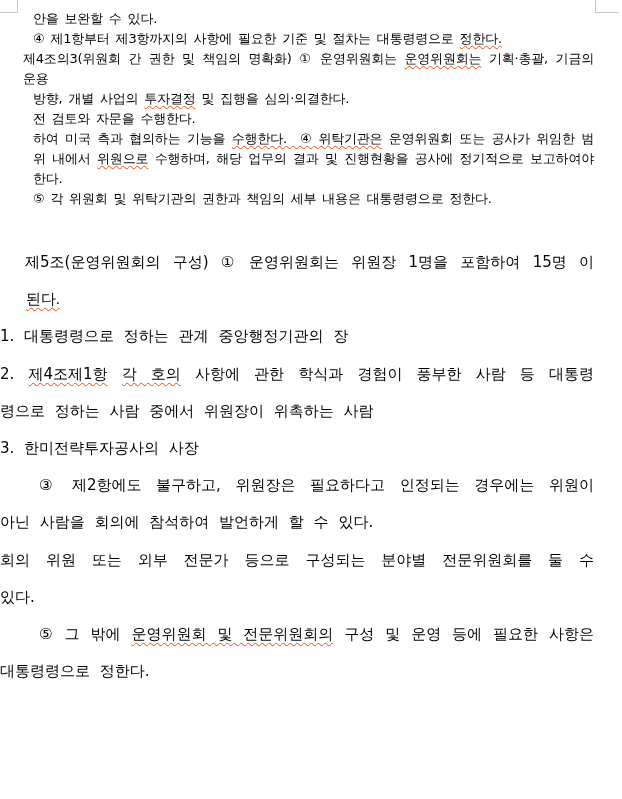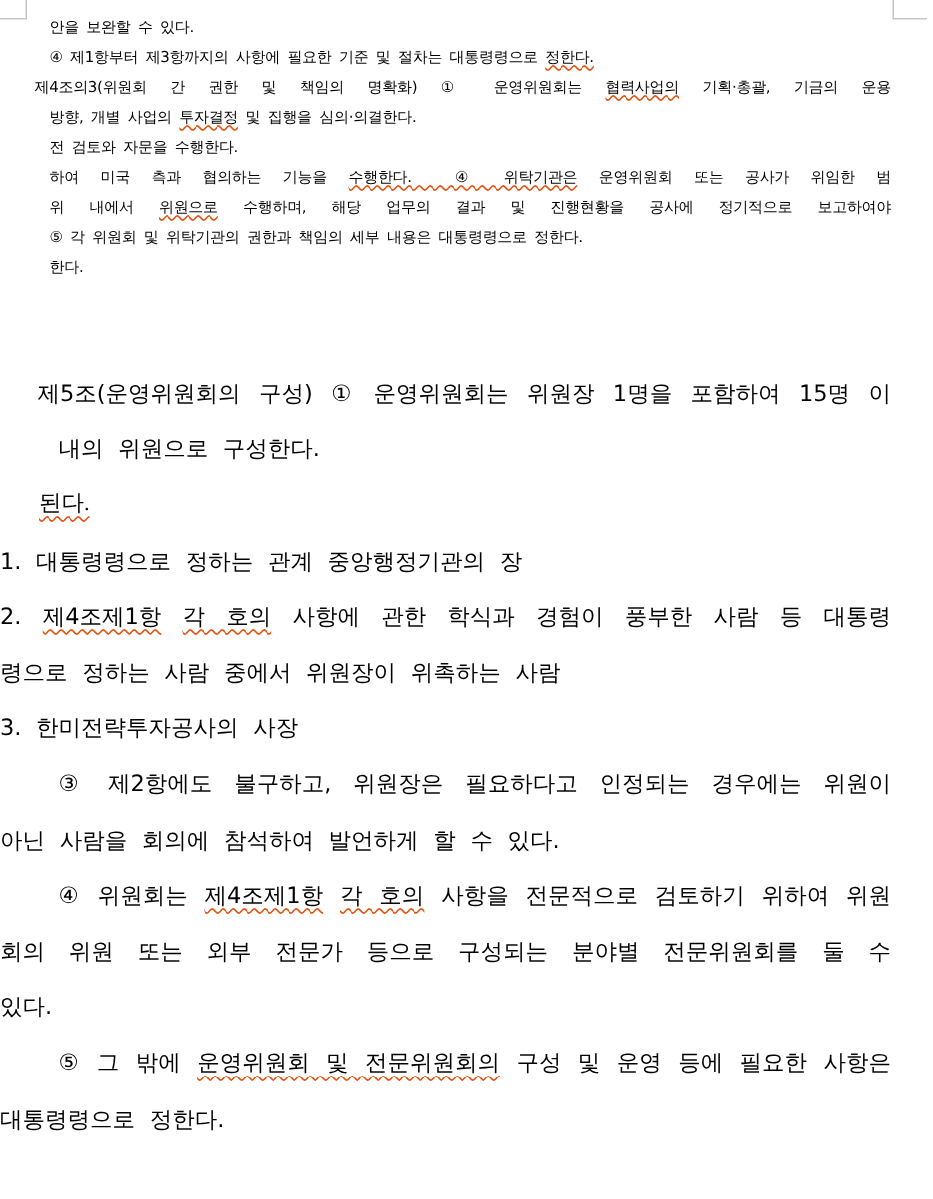--- a/index.html
+++ b/index.html
@@ -14,21 +14,21 @@
   
   .bmark{position:absolute;background:#c6c6c6;}
   #bm-tl-v{left:17px;top:0;width:1px;height:12px;}
   #bm-tl-h{left:0;top:12px;width:18px;height:1px;}
   #bm-tr-v{left:595px;top:0;width:1px;height:12px;}
   #bm-tr-h{left:595px;top:12px;width:23px;height:1px;}
 
   .doc{position:absolute;left:0;right:0;}
 
   
-  .sec-a{top:9px;font-size:10px;line-height:20px;letter-spacing:-0.2px;word-spacing:2px;}
+  .sec-a{top:9px;font-size:13px;line-height:20px;letter-spacing:-0.2px;word-spacing:2px;}
   .sec-a .ln{padding-right:28px;}
   .sec-a .ind-h{padding-left:23px;}
   .sec-a .ind-c{padding-left:33px;}
   .sec-a .sp{text-underline-offset:2px;}
 
   
   .sec-b{top:244px;font-size:15px;line-height:37.2px;word-spacing:5px;}
   .sec-b .ln{padding-right:28px;}
   .sec-b .ind-h{padding-left:25px;}
   .sec-b .ind-p{padding-left:39px;}
@@ -53,36 +53,34 @@
 <body>
 
 <div class="bmark" id="bm-tl-v"></div>
 <div class="bmark" id="bm-tl-h"></div>
 <div class="bmark" id="bm-tr-v"></div>
 <div class="bmark" id="bm-tr-h"></div>
 
 <div class="doc sec-a">
     <div class="ln ind-c"><span>안을 보완할 수 있다.</span></div>
     <div class="ln ind-c"><span>④ 제1항부터 제3항까지의 사항에 필요한 기준 및 절차는 대통령령으로 </span><span class="sp">정한다.</span></div>
-    <div class="ln ind-h just"><span>제4조의3(위원회 간 권한 및 책임의 명확화) ① 운영위원회는 </span><span class="sp">협력사업의</span><span> 기획·총괄, 기금의 운용</span></div>
+    <div class="ln ind-h just"><span>제4조의3(위원회 간 권한 및 책임의 명확화) ① 운영위원회는 </span><span class="sp">운영위원회는</span><span> 기획·총괄, 기금의 운용</span></div>
     <div class="ln ind-c"><span>방향, 개별 사업의 </span><span class="sp">투자결정</span><span> 및 집행을 심의·의결한다.</span></div>
     <div class="ln ind-c"><span>전 검토와 자문을 수행한다.</span></div>
     <div class="ln ind-c just"><span>하여 미국 측과 협의하는 기능을 </span><span class="sp">수행한다.&nbsp; ④ 위탁기관은</span><span> 운영위원회 또는 공사가 위임한 범</span></div>
     <div class="ln ind-c just"><span>위 내에서 </span><span class="sp">위원으로</span><span> 수행하며, 해당 업무의 결과 및 진행현황을 공사에 정기적으로 보고하여야</span></div>
+    <div class="ln ind-c"><span>한다.</span></div>
     <div class="ln ind-c"><span>⑤ 각 위원회 및 위탁기관의 권한과 책임의 세부 내용은 대통령령으로 정한다.</span></div>
-    <div class="ln ind-c"><span>한다.</span></div>
   </div>
 <div class="doc sec-b">
     <div class="ln ind-h just"><span>제5조(운영위원회의 구성) ① 운영위원회는 위원장 1명을 포함하여 15명 이</span></div>
-    <div class="ln ind-p"><span>내의 위원으로 구성한다.</span></div>
     <div class="ln ind-x"><span class="sp">된다.</span></div>
     <div class="ln ind-n"><span>1. 대통령령으로 정하는 관계 중앙행정기관의 장</span></div>
     <div class="ln ind-n just"><span>2. </span><span class="sp">제4조제1항</span><span> </span><span class="sp">각 호의</span><span> 사항에 관한 학식과 경험이 풍부한 사람 등 대통령</span></div>
     <div class="ln ind-c"><span>령으로 정하는 사람 중에서 위원장이 위촉하는 사람</span></div>
     <div class="ln ind-n"><span>3. 한미전략투자공사의 사장</span></div>
     <div class="ln ind-p just"><span>③ 제2항에도 불구하고, 위원장은 필요하다고 인정되는 경우에는 위원이</span></div>
     <div class="ln ind-c"><span>아닌 사람을 회의에 참석하여 발언하게 할 수 있다.</span></div>
-    <div class="ln ind-p just"><span>④ 위원회는 </span><span class="sp">제4조제1항</span><span> </span><span class="sp">각 호의</span><span> 사항을 전문적으로 검토하기 위하여 위원</span></div>
     <div class="ln ind-c just"><span>회의 위원 또는 외부 전문가 등으로 구성되는 분야별 전문위원회를 둘 수</span></div>
     <div class="ln ind-c"><span>있다.</span></div>
     <div class="ln ind-p just"><span>⑤ 그 밖에 </span><span class="sp">운영위원회 및 전문위원회의</span><span> 구성 및 운영 등에 필요한 사항은</span></div>
     <div class="ln ind-c"><span>대통령령으로 정한다.</span></div>
   </div>
 
 </body></html>

